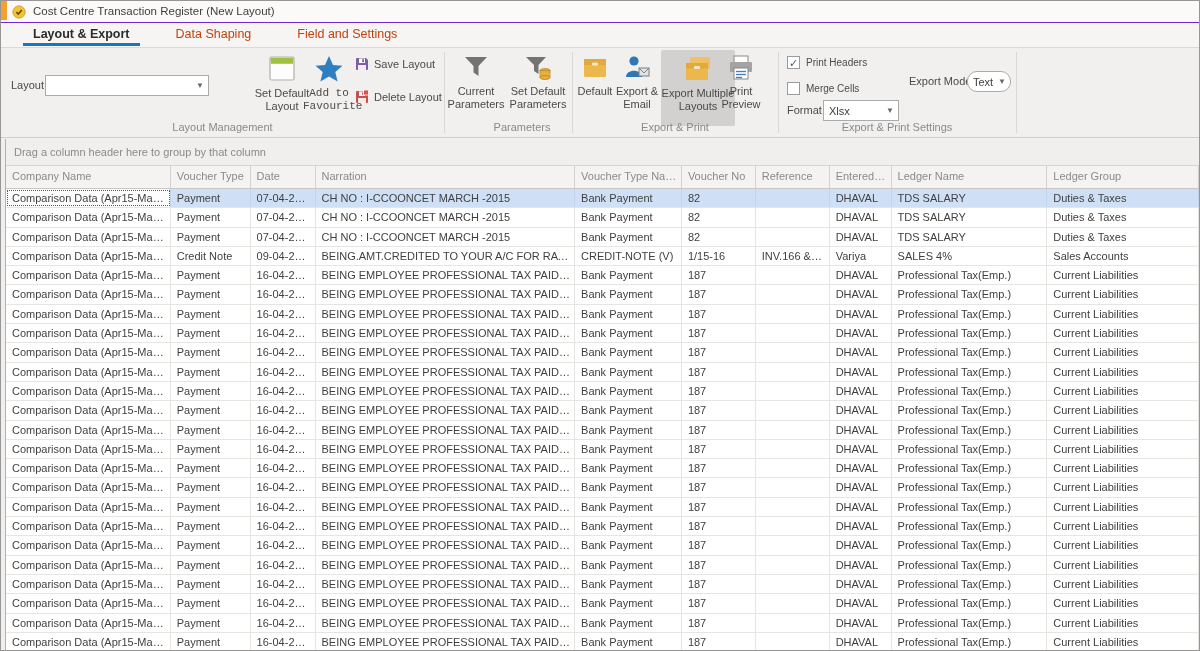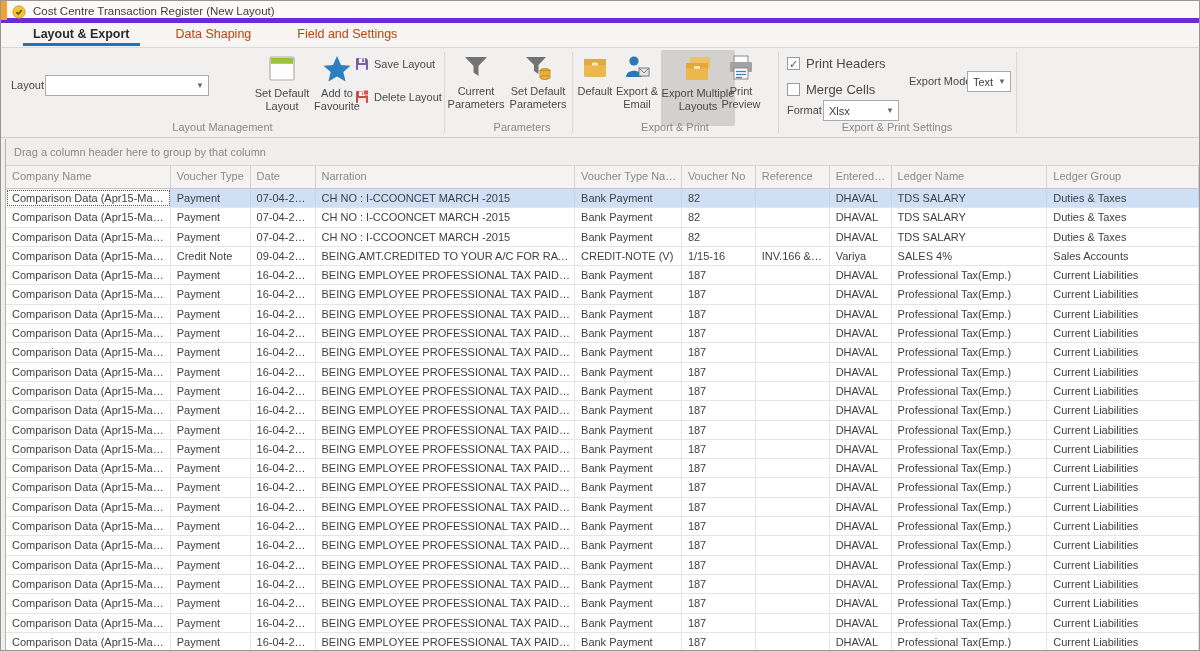--- a/index.html
+++ b/index.html
@@ -3,21 +3,21 @@
 <meta charset="utf-8">
 <style>
   * { box-sizing: border-box; margin: 0; padding: 0; }
   html,body { background:#e8e8e8; }
   body { font-family: "Liberation Sans", "DejaVu Sans", sans-serif; }
   .window {
     position:relative; width:1200px; height:651px; overflow:hidden;
     background:#f1f0ee; border:1px solid #979695;
   }
   
-  .titlebar { position:relative; height:22px; background:#fbfaf9; border-bottom:5px solid #6d28d9; }
+  .titlebar { position:relative; height:22px; background:#fbfaf9; border-bottom:1px solid #6d28d9; }
   .title-strip { position:absolute; left:0; top:0; width:6px; height:19px; background:#f0a232; }
   .app-icon { position:absolute; left:11px; top:4px; width:14px; height:14px; }
   .title-text { position:absolute; left:32px; top:4px; font-size:11.5px; color:#3f3f3f; }
   
   .tabstrip { position:relative; height:25px; background:#f6f5f3; border-bottom:1px solid #dcdad7; display:flex; padding-left:18px; }
   .tab { position:relative; font-size:12.5px; color:#c2410c; padding:4px 14px 0 14px; margin-right:18px; cursor:default; }
   .tab.active { font-weight:bold; color:#2b2b2b; }
   .tab.active::after { content:""; position:absolute; left:4px; right:4px; bottom:1px; height:3px; background:#1b75bb; }
   
   .ribbon { position:relative; height:90px; background:#f1f0ee; border-bottom:1px solid #d0cecb; }
@@ -29,21 +29,21 @@
   .bigbtn.pressed { background:#d2d1cf; border-radius:2px; top:2px; height:76px; padding-top:2px; }
   .smallbtn { position:absolute; display:flex; align-items:center; cursor:default; }
   .smallbtn .blabel { font-size:11px; color:#4a4a4a; margin-left:5px; }
   .combo { position:absolute; background:#fff; border:1px solid #ababab; display:flex; align-items:center; }
   .combo .cval { flex:1; font-size:11px; color:#3f3f3f; padding-left:5px; overflow:hidden; white-space:nowrap; }
   .combo .carrow { width:16px; font-size:8px; color:#6a6a6a; text-align:center; }
   .checkrow { position:absolute; display:flex; align-items:center; cursor:default; }
   .checkbox { width:13px; height:13px; background:#fff; border:1px solid #9a9a9a; font-size:11px; line-height:12px; text-align:center; color:#3e5a74; }
   .checkbox .mark { visibility:hidden; }
   .checkbox.checked .mark { visibility:visible; }
-  .checkrow .blabel { font-size:13px; color:#4a4a4a; margin-left:6px; }
+  .checkrow .blabel { font-size:10px; color:#4a4a4a; margin-left:6px; }
   .field-label { position:absolute; font-size:11px; color:#4a4a4a; }
   
   .grid { position:absolute; left:0; top:138px; right:0; bottom:0; background:#fff; }
   .gutter { position:absolute; left:0; top:0; bottom:0; width:5px; background:#f0efed; border-right:1px solid #b3b1ae; }
   .groupbar { position:absolute; left:5px; right:0; top:0; height:27px; background:#f0efed; border-bottom:1px solid #d6d4d1; }
   .groupbar .hint { font-size:11px; color:#8a8a8a; padding:7px 0 0 8px; }
   .gheader { position:absolute; left:5px; right:0; top:27px; height:23px; display:flex; background:#f4f3f1; border-bottom:1px solid #c9c7c4; }
   .gbody { position:absolute; left:5px; right:0; top:50px; bottom:0; overflow:hidden; }
   .row { display:flex; height:19.3px; background:#fff; border-bottom:1px solid #e7e5e2; }
   .row.selected { background:#cfe0f6; }
@@ -85,21 +85,21 @@
 
 
     <div class="bigbtn" style="left:252px; width:58px;">
       <svg class="bicon" width="30" height="30" viewBox="0 0 30 30">
         <rect x="3" y="3" width="24" height="23" rx="1.5" fill="#fdfdfd" stroke="#b2b0ad" stroke-width="1.2"></rect>
         <rect x="3.8" y="3.8" width="22.4" height="6" fill="#9cc23f"></rect>
       </svg>
       <div class="blabel">Set Default Layout</div>
     </div>
 
-    <div class="bigbtn" style="left:310px; width:52px;">
+    <div class="bigbtn" style="left:302px; width:52px;font-family:Liberation Mono, monospace;">
       <svg class="bicon" width="30" height="30" viewBox="0 0 30 30">
         <path d="M15 2 L19 11 L28.5 11.8 L21.3 18 L23.6 27.5 L15 22.4 L6.4 27.5 L8.7 18 L1.5 11.8 L11 11 Z" fill="#2e7fc2"></path>
       </svg>
       <div class="blabel">Add to Favourite</div>
     </div>
 
     <div class="smallbtn" style="left:354px; top:9px;">
       <svg width="14" height="14" viewBox="0 0 14 14">
         <path d="M1 2 Q1 1 2 1 L11 1 L13 3 L13 12 Q13 13 12 13 L2 13 Q1 13 1 12 Z" fill="#7c5fa8"></path>
         <rect x="4" y="1.5" width="6" height="4.5" fill="#fff"></rect>
@@ -198,21 +198,21 @@
       <div class="blabel">Merge Cells</div>
     </div>
 
     <div class="field-label" style="left:786px; top:56px;">Format</div>
     <div class="combo" style="left:822px; top:52px; width:76px; height:21px;">
       <div class="cval">Xlsx</div>
       <div class="carrow">▼</div>
     </div>
 
     <div class="field-label" style="left:908px; top:27px;">Export Mode</div>
-    <div class="combo" style="left:966px; top:23px; width:44px; height:21px;">
+    <div class="combo" style="left:966px; top:23px; width:44px; height:21px;border-radius:10px;">
       <div class="cval">Text</div>
       <div class="carrow">▼</div>
     </div>
 
     <div class="group-label" style="left:777px; width:238px;">Export &amp; Print Settings</div>
     <div class="rsep" style="left:1015px;"></div>
   </div>
 
   <div class="grid">
     <div class="gutter"></div>

